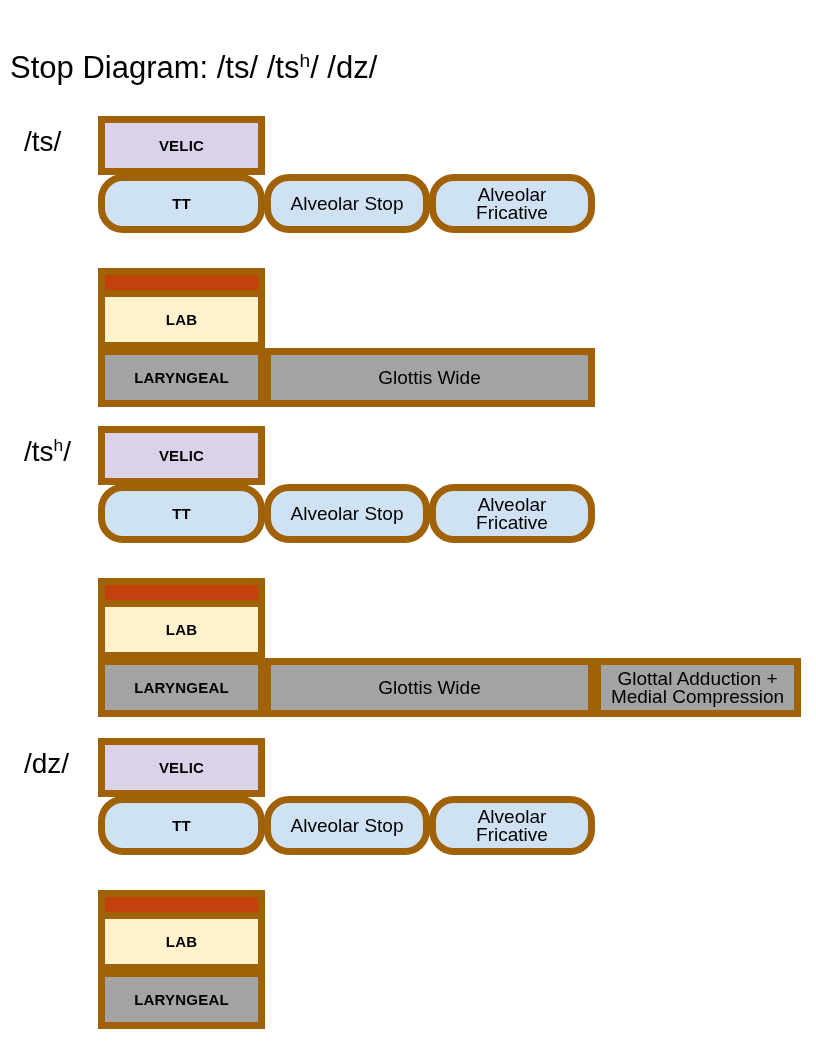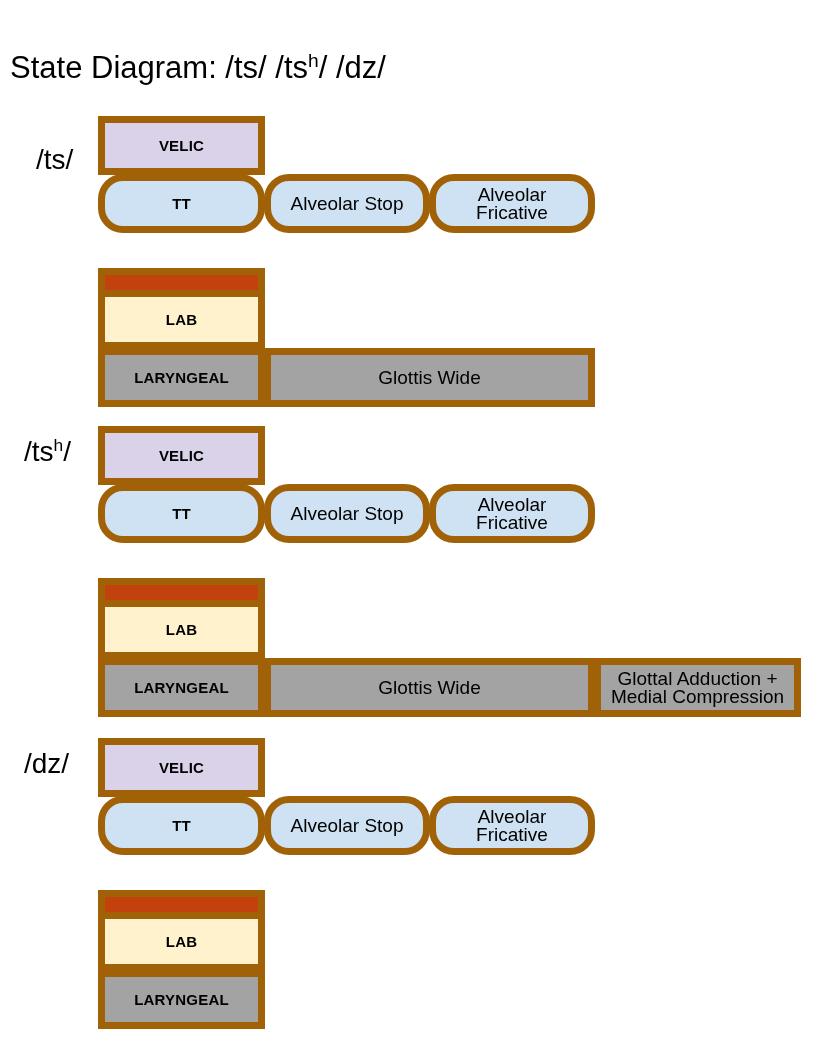--- a/index.html
+++ b/index.html
@@ -67,23 +67,23 @@
   .c-tt     { background: #cfe2f3; border-radius: 25px; }
   .c-tb     { background: #c2410c; margin-top: 36px; }
   .c-lab    { background: #fff2cc; }
   .c-lar    { background: #a3a3a3; }
 </style>
 </head>
 <body>
 
 <div class="page">
 
-  <h1 class="title"><span>State Diagram: /ts/ /ts</span><sup>h</sup><span>/ /dz/</span></h1>
+  <h1 class="title"><span>Stop Diagram: /ts/ /ts</span><sup>h</sup><span>/ /dz/</span></h1>
 
-  <div class="group-label" style="top:144px;margin-left:12px;"><span>/ts</span><sup></sup><span>/</span></div>
+  <div class="group-label" style="top:126px;"><span>/ts</span><sup></sup><span>/</span></div>
 
   <div class="box tier c-velic" style="top:116px;">VELIC</div>
   <div class="box tier c-tt" style="top:174px;">TT</div>
   <div class="box tier c-tb" style="top:232px;">TB</div>
   <div class="box tier c-lab" style="top:290px;">LAB</div>
   <div class="box tier c-lar" style="top:348px;">LARYNGEAL</div>
 
   <div class="box state c-tt" style="top:174px; left:264px; width:166px;">Alveolar Stop</div>
   <div class="box state c-tt" style="top:174px; left:429px; width:166px;">Alveolar Fricative</div>
   <div class="box state c-lar" style="top:348px; left:264px; width:331px;">Glottis Wide</div>

